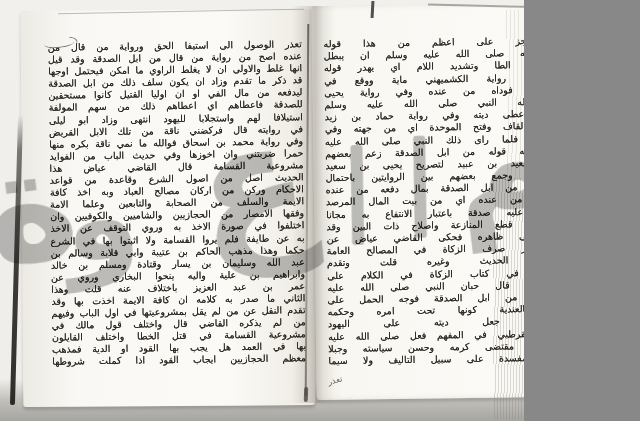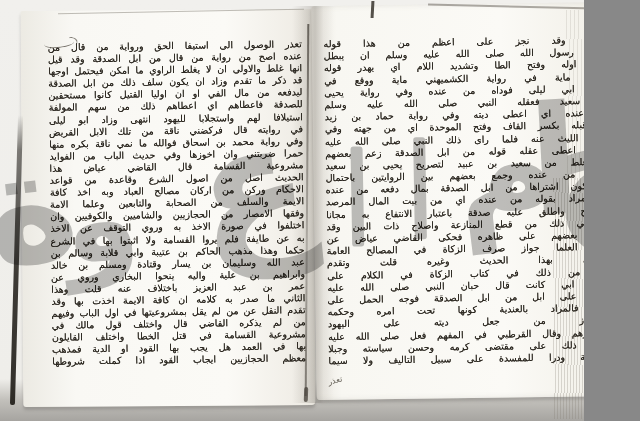--- a/index.html
+++ b/index.html
@@ -1,17 +1,17 @@
 <!DOCTYPE html>
 <html lang="ar"><head>
 <meta charset="utf-8">
 <style>
   html,body{margin:0;padding:0;background:#888;}
   .stage{
-    position:relative;width:584px;height:421px;overflow:hidden;
+    position:relative;width:524px;height:421px;overflow:hidden;
     background:linear-gradient(180deg,#f1f0ed 0%,#efeeea 90%,#c2c0bb 95%,#a6a4a0 100%);
     font-family:"DejaVu Sans",sans-serif;
   }
   
   .page{position:absolute;}
   .page-left{
     left:22px;top:10px;width:292px;height:396px;
     background:linear-gradient(90deg,#eceae3 0%,#f9f8f4 18%,#fbfaf6 70%,#efece5 96%,#e4e1d9 100%);
     transform:rotate(-0.4deg);
     box-shadow:0 3px 3px rgba(100,98,94,.35);

